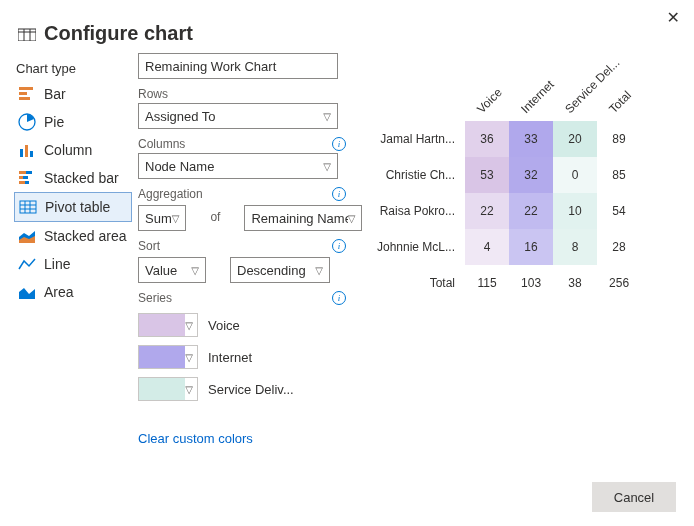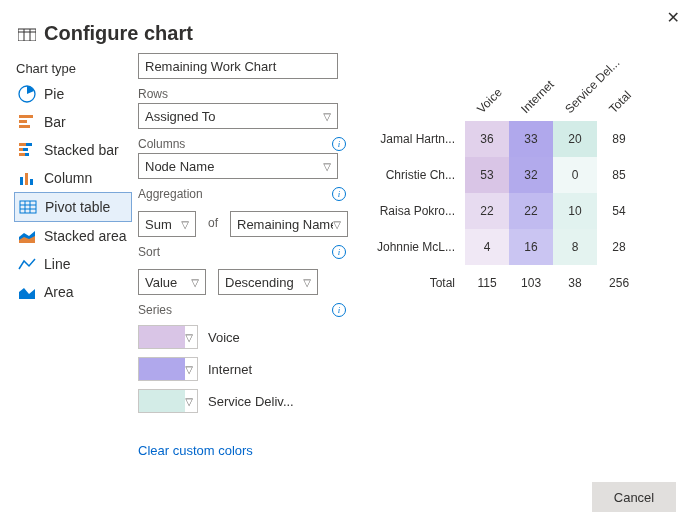--- a/index.html
+++ b/index.html
@@ -41,21 +41,21 @@
   .form { width: 210px; margin-left: 6px; }
   .flabel { font-size: 12px; color: #605e5c; margin-top: 8px; display:flex; align-items:center; justify-content:space-between; padding-right:2px;}
   .info-i { width:14px; height:14px; border:1px solid #0078d4; border-radius:50%; color:#0078d4; font-size:9px; line-height:12px; text-align:center; font-style: italic; font-family: Georgia, serif; cursor: default;}
   .finput {
     width: 200px; height: 26px; border: 1px solid #8a8886;
     padding: 0 6px; font-size: 13px; margin-top: 2px;
     display:flex; align-items:center; justify-content:space-between;
     background:#fff;
   }
   .finput .carat { font-size: 10px; color:#605e5c; }
-  .row-inline { display:flex; align-items:center; gap:12px; margin-top:8px;}
+  .row-inline { display:flex; align-items:center; gap:24px; margin-top:2px;}
   .finput.sm { width: 58px; }
   .finput.md { width: 68px; }
   .oflabel { font-size:12px; color:#605e5c; }
   .series-row { display:flex; align-items:center; gap:10px; margin-top:8px;}
   .swatch { width:60px; height:24px; border:1px solid #c8c6c4; display:flex; align-items:center; }
   .swatch-color { width:46px; height:22px; }
   .swatch .carat { font-size:10px; color:#605e5c; margin-left:auto; margin-right:4px;}
   .link { color:#0066cc; font-size:13px; margin-top:30px; cursor:pointer; }
   
   .preview { margin-left: 28px; width: 300px; margin-top: 12px;}
@@ -98,58 +98,58 @@
 </div>
 
 <div class="cols">
 
   <div class="ctypes">
     <div class="ct-lbl">Chart type</div>
 
     <div class="ct-item">
       <span class="ico">
           <svg width="18" height="18">
-            <circle cx="9" cy="9" r="8" fill="none" stroke="#0078d4" stroke-width="1.3"></circle>
-            <path d="M9 9 L9 1 A8 8 0 0 1 16 6 Z" fill="#0078d4"></path>
-          </svg>
-        </span>
-      <span class="ct-txt">Pie</span>
-    </div>
-    <div class="ct-item">
-      <span class="ico">
-          <svg width="18" height="18">
             <rect x="1" y="2" width="14" height="3" fill="#e3833a"></rect>
             <rect x="1" y="7" width="8" height="3" fill="#e3833a"></rect>
             <rect x="1" y="12" width="11" height="3" fill="#e3833a"></rect>
           </svg>
         </span>
       <span class="ct-txt">Bar</span>
+    </div>
+    <div class="ct-item">
+      <span class="ico">
+          <svg width="18" height="18">
+            <circle cx="9" cy="9" r="8" fill="none" stroke="#0078d4" stroke-width="1.3"></circle>
+            <path d="M9 9 L9 1 A8 8 0 0 1 16 6 Z" fill="#0078d4"></path>
+          </svg>
+        </span>
+      <span class="ct-txt">Pie</span>
+    </div>
+    <div class="ct-item">
+      <span class="ico">
+          <svg width="18" height="18">
+            <rect x="2" y="8" width="3" height="8" fill="#0078d4"></rect>
+            <rect x="7" y="4" width="3" height="12" fill="#e3833a"></rect>
+            <rect x="12" y="10" width="3" height="6" fill="#0078d4"></rect>
+          </svg>
+        </span>
+      <span class="ct-txt">Column</span>
     </div>
     <div class="ct-item">
       <span class="ico">
           <svg width="18" height="18">
             <rect x="1" y="2" width="7" height="3" fill="#e3833a"></rect>
             <rect x="8" y="2" width="6" height="3" fill="#0078d4"></rect>
             <rect x="1" y="7" width="4" height="3" fill="#e3833a"></rect>
             <rect x="5" y="7" width="5" height="3" fill="#0078d4"></rect>
             <rect x="1" y="12" width="6" height="3" fill="#e3833a"></rect>
             <rect x="7" y="12" width="4" height="3" fill="#0078d4"></rect>
           </svg>
         </span>
       <span class="ct-txt">Stacked bar</span>
-    </div>
-    <div class="ct-item">
-      <span class="ico">
-          <svg width="18" height="18">
-            <rect x="2" y="8" width="3" height="8" fill="#0078d4"></rect>
-            <rect x="7" y="4" width="3" height="12" fill="#e3833a"></rect>
-            <rect x="12" y="10" width="3" height="6" fill="#0078d4"></rect>
-          </svg>
-        </span>
-      <span class="ct-txt">Column</span>
     </div>
     <div class="ct-item sel">
       <span class="ico">
           <svg width="18" height="18">
             <rect x="1" y="3" width="16" height="12" fill="none" stroke="#0078d4"></rect>
             <line x1="1" y1="7" x2="17" y2="7" stroke="#0078d4"></line>
             <line x1="1" y1="11" x2="17" y2="11" stroke="#0078d4"></line>
             <line x1="6" y1="3" x2="6" y2="15" stroke="#0078d4"></line>
             <line x1="11" y1="3" x2="11" y2="15" stroke="#0078d4"></line>
           </svg>

